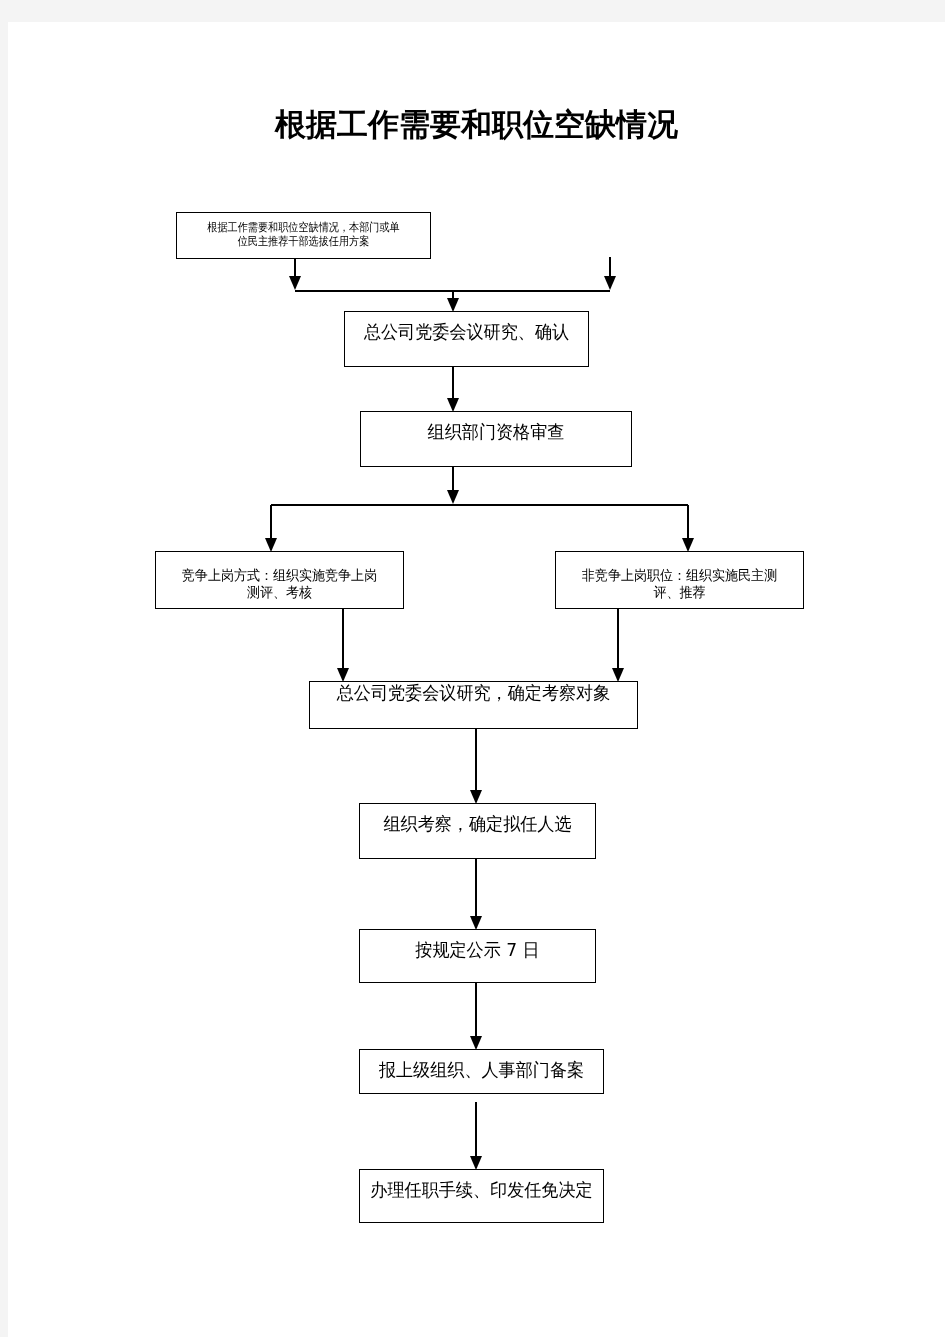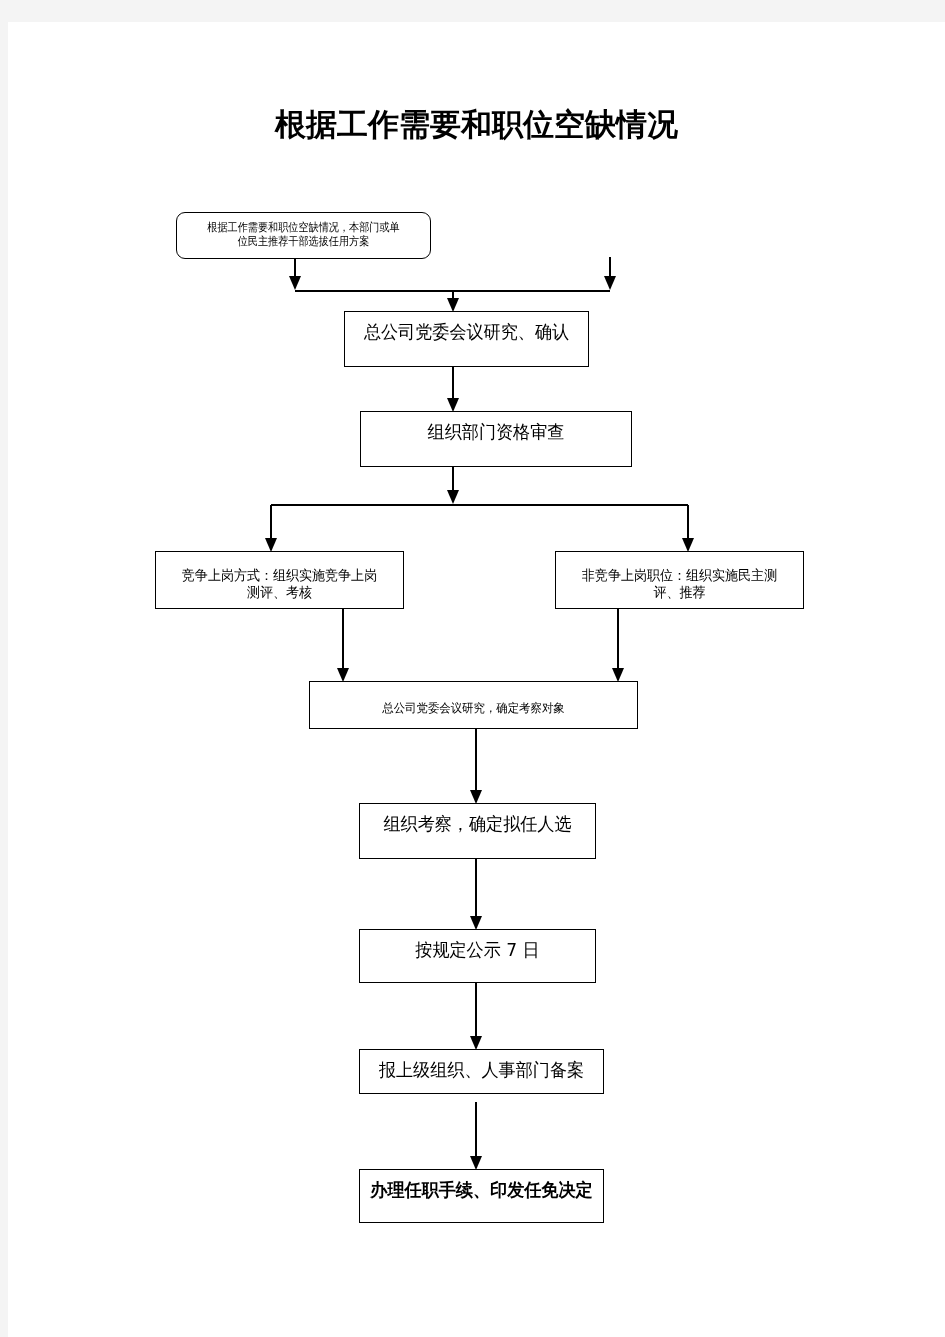--- a/index.html
+++ b/index.html
@@ -53,29 +53,29 @@
     line-height: 1.25;
     overflow: hidden;
   }
   .node .txt {
     display: block;
     width: 100%;
     padding: 0 4px;
     white-space: pre-line;
   }
   
-  .n-small { font-size: 11.5px; padding-top: 7px; border-radius: 9px; }
+  .n-small { font-size: 11.5px; padding-top: 7px; }
   .n-small .txt { transform: scaleX(0.88); }
   
   .n-branch { font-size: 14px; padding-top: 8px; align-items: center; }
   .n-branch .txt { transform: scaleX(0.93); }
   
   .n-main { font-size: 18px; padding-top: 9px; }
   .n-main .txt { transform: scaleX(0.95); }
-  .n-wide { font-size: 12px; padding-top: 19px; }
+  .n-wide { font-size: 18px; padding-top: 0; }
   .n-wide .txt { transform: scaleX(0.95); }
 
   svg line, svg path, svg polyline {
     stroke: #000000;
     fill: none;
   }
   svg polygon.head { fill: #000000; stroke: none; }
 </style>
 </head>
 <body>
@@ -163,17 +163,17 @@
   </div>
 
   <div class="node n-main" style="left:351px; top:907px; width:237px; height:54px;">
     <span class="txt">按规定公示 7 日</span>
   </div>
 
   <div class="node n-main" style="left:351px; top:1027px; width:245px; height:45px;text-align:center;">
     <span class="txt">报上级组织、人事部门备案</span>
   </div>
 
-  <div class="node n-main" style="left:351px; top:1147px; width:245px; height:54px;font-weight:bold;">
+  <div class="node n-main" style="left:351px; top:1147px; width:245px; height:54px;">
     <span class="txt">办理任职手续、印发任免决定</span>
   </div>
 
 </div>
 
 </body></html>

